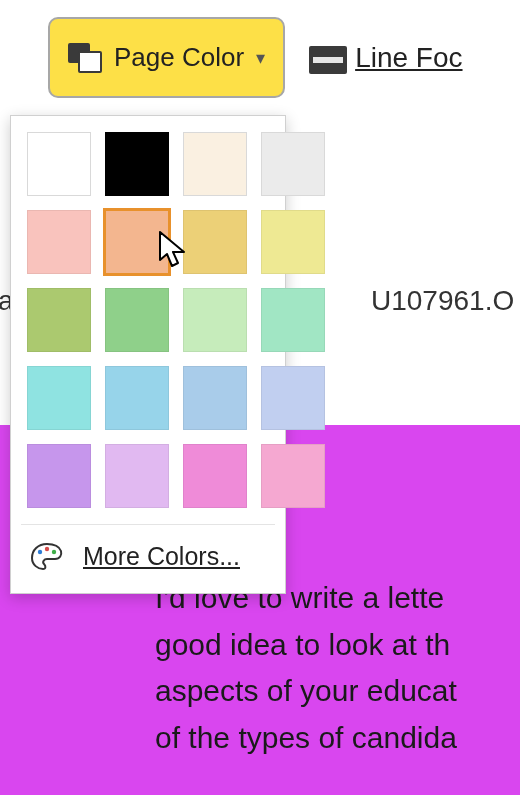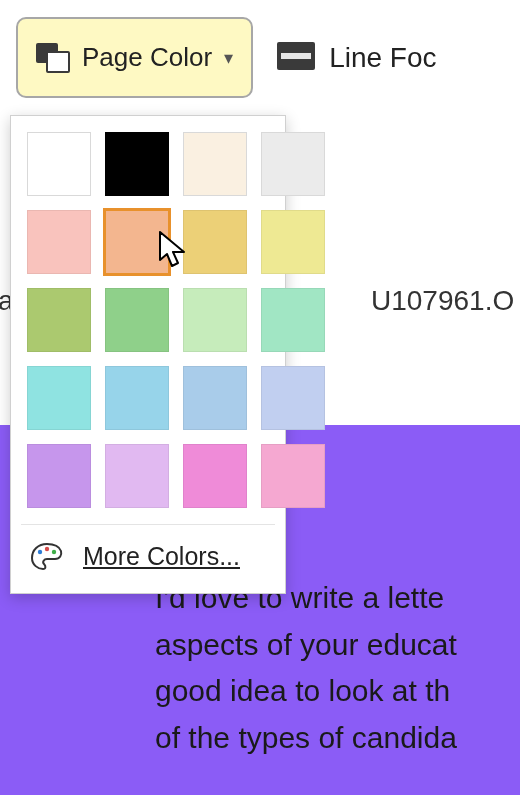--- a/index.html
+++ b/index.html
@@ -17,34 +17,36 @@
     padding-left: 16px;
     gap: 24px;
   }
   .toolbar-btn {
     display: flex;
     align-items: center;
     gap: 12px;
     padding: 23px 18px;
     border: 2px solid #a7a7a7;
     border-radius: 10px;
-    background: #fef9c3;
+    background: #fde047;
     font-size: 26px;
     color: #222;
     cursor: pointer;
     white-space: nowrap;
+    margin-left: 32px;
   }
   .toolbar-btn .chev { font-size: 18px; color: #555; }
   .toolbar-plain {
     display: flex;
-    align-items: flex-start;
-    gap: 14px;
+    align-items: flex-end;
+    gap: 8px;
     font-size: 28px;
     color: #222;
     white-space: nowrap;
+    text-decoration: underline;
   }
   .line-focus-icon {
     width: 38px; height: 28px;
     background: #3a3a3a;
     position: relative;
     border-radius: 2px;
     flex-shrink:0;
   }
   .line-focus-icon::after {
     content: "";
@@ -81,21 +83,21 @@
   .letter-a {
     position: absolute;
     top: 170px; left: -2px;
     font-size: 28px; color: #333;
   }
 
   
   .doc-area {
     position: absolute;
     top: 425px; left: 0; right: 0; bottom: 0;
-    background: #8b5cf6;
+    background: #d946ef;
     padding: 150px 0 0 155px;
     font-size: 30px;
     line-height: 1.55;
     color: #1a1a1a;
     white-space: nowrap;
   }
 
   
   .dropdown {
     position: absolute;
@@ -167,22 +169,22 @@
   </div>
 </div>
 
 <div class="bg-white-area">
   <div class="letter-a">a</div>
   <div class="code-text">U107961.O</div>
 </div>
 
 <div class="doc-area">
   <div>I'd love to write a lette</div>
+  <div>good idea to look at th</div>
   <div>aspects of your educat</div>
-  <div>good idea to look at th</div>
   <div>of the types of candida</div>
 </div>
 
 <div class="dropdown">
   <div class="swatch-grid" id="swatch-grid">
       <div class="swatch light" style="background: rgb(255, 255, 255);"></div>
       <div class="swatch" style="background: rgb(0, 0, 0);"></div>
       <div class="swatch light" style="background: rgb(250, 240, 225);"></div>
       <div class="swatch light" style="background: rgb(235, 235, 235);"></div>
       <div class="swatch" style="background: rgb(249, 195, 189);"></div>

